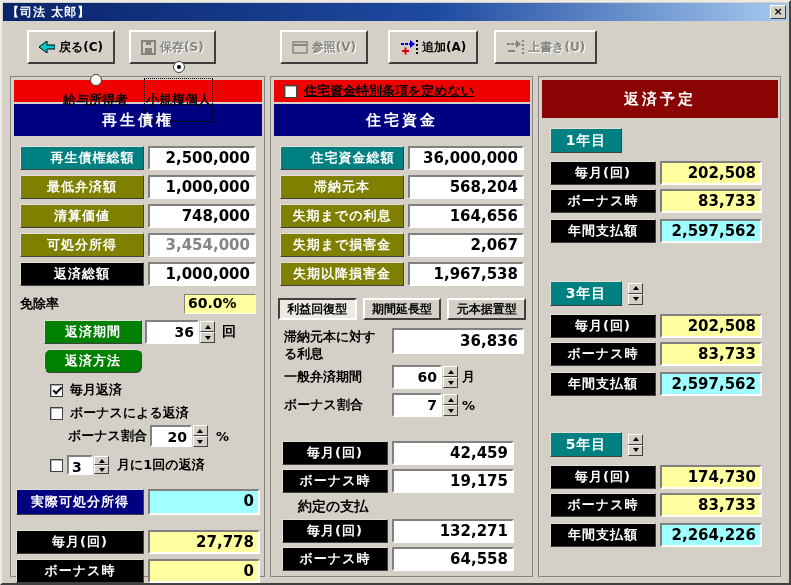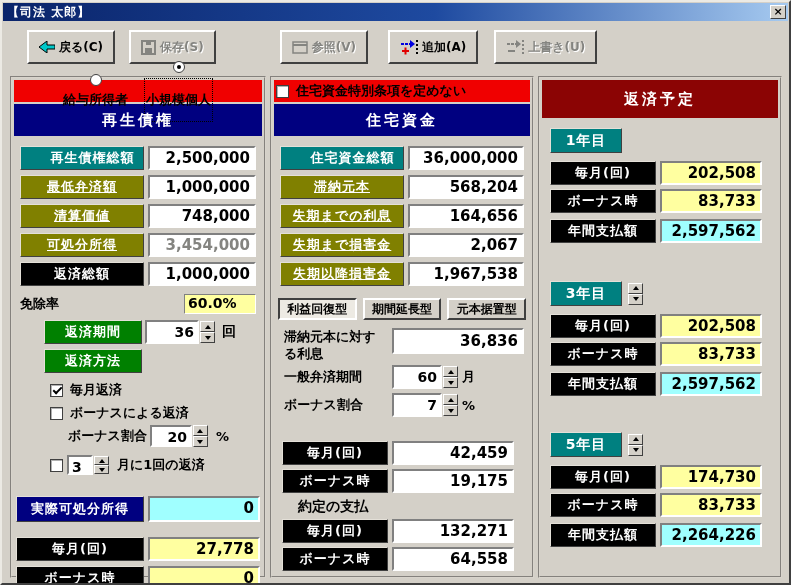--- a/index.html
+++ b/index.html
@@ -18,21 +18,21 @@
   .p-left { width:256px; }
   .p-mid  { width:264px; }
   .p-right{ flex:1; }
   .redbar { height:22px; background:#f00000; margin:2px; display:flex; align-items:center; font-weight:bold; font-size:13px; color:#000; }
   .redbar.centered { justify-content:center; gap:16px; }
   .navy-header { height:32px; background:#000080; margin:2px 2px 0; display:flex; align-items:center; justify-content:center; color:#fff; font-weight:bold; font-size:15px; letter-spacing:3px; }
   .darkred-header { height:38px; background:#8b0404; margin:2px; display:flex; align-items:center; justify-content:center; color:#fff; font-weight:bold; font-size:15px; letter-spacing:3px; }
   .frow { display:flex; align-items:center; margin:5px 8px 0; height:24px; }
   .lblbox { width:124px; height:24px; display:flex; align-items:center; justify-content:center; color:#fff; font-weight:bold; font-size:13px; border:1px solid; border-color:#e4e0d8 #404040 #404040 #e4e0d8; letter-spacing:1px; flex:none; }
   .teal  { background:#008080;padding-left:21px; }
-  .olive { background:#808000;text-decoration:underline; }
+  .olive { background:#808000; }
   .blk   { background:#000000; }
   .navy  { background:#000080; }
   .green { background:#008000; }
   .valbox { flex:1; height:24px; margin-left:4px; background:#fff; border:2px solid; border-color:#808080 #fff #fff #808080; text-align:right; font-weight:bold; font-size:15px; line-height:20px; padding-right:4px; color:#000; overflow:hidden; }
   .valbox.yellow { background:#ffffa0; }
   .valbox.cyan   { background:#a0ffff; }
   .valbox.dim    { color:#848480; }
   .plain { font-weight:bold; font-size:13px; color:#000; }
   .smallinput { height:24px; background:#fff; border:2px solid; border-color:#808080 #fff #fff #808080; text-align:right; font-weight:bold; font-size:14px; line-height:20px; padding-right:3px; color:#000; }
   .spin { display:inline-flex; flex-direction:column; margin-left:1px; }
@@ -166,21 +166,21 @@
           <span class="sb">
               <i class="tri-up"></i>
             </span>
           <span class="sb">
               <i class="tri-dn"></i>
             </span>
         </span>
         <span class="plain" style="margin-left:7px; font-size:14px;">回</span>
       </div>
       <div class="frow" style="margin-left:32px;">
-        <div class="lblbox green" style="width:98px;">返済方法</div>
+        <div class="lblbox green" style="width:98px;border-radius:6px;">返済方法</div>
       </div>
 
       <div style="display:flex; align-items:center; gap:7px; margin:9px 0 0 38px; height:16px;">
         <span class="cb checked"></span>
         <span class="plain">毎月返済</span>
       </div>
       <div style="display:flex; align-items:center; gap:7px; margin:7px 0 0 38px; height:16px;">
         <span class="cb"></span>
         <span class="plain">ボーナスによる返済</span>
       </div>
@@ -204,36 +204,36 @@
           <span class="sb" style="height:9px;">
               <i class="tri-up"></i>
             </span>
           <span class="sb" style="height:9px;">
               <i class="tri-dn"></i>
             </span>
         </span>
         <span class="plain" style="margin-left:8px;">月に1回の返済</span>
       </div>
 
-      <div class="frow" style="margin:13px 4px 0; height:42px;justify-content:flex-end;">
+      <div class="frow" style="margin:6px 4px 0; height:42px;justify-content:flex-end;">
         <div class="lblbox navy" style="width:128px; height:26px;">実際可処分所得</div>
         <div class="valbox cyan" style="height:26px;">0</div>
       </div>
       <div class="frow" style="margin:7px 4px 0;">
         <div class="lblbox blk" style="width:128px;">毎月(回)</div>
         <div class="valbox yellow">27,778</div>
       </div>
       <div class="frow" style="margin:5px 4px 0;">
         <div class="lblbox blk" style="width:128px;">ボーナス時</div>
         <div class="valbox yellow">0</div>
       </div>
     </div>
 
     <div class="panel p-mid">
-      <div class="redbar" style="padding-left:2px; gap:7px;">
+      <div class="redbar" style="padding-left:10px; gap:7px;text-decoration:underline;">
         <span class="cb"></span>
         <span>住宅資金特別条項を定めない</span>
       </div>
       <div class="navy-header">住宅資金</div>
 
       <div class="frow" style="margin-top:10px;">
         <div class="lblbox teal">住宅資金総額</div>
         <div class="valbox">36,000,000</div>
       </div>
       <div class="frow">

